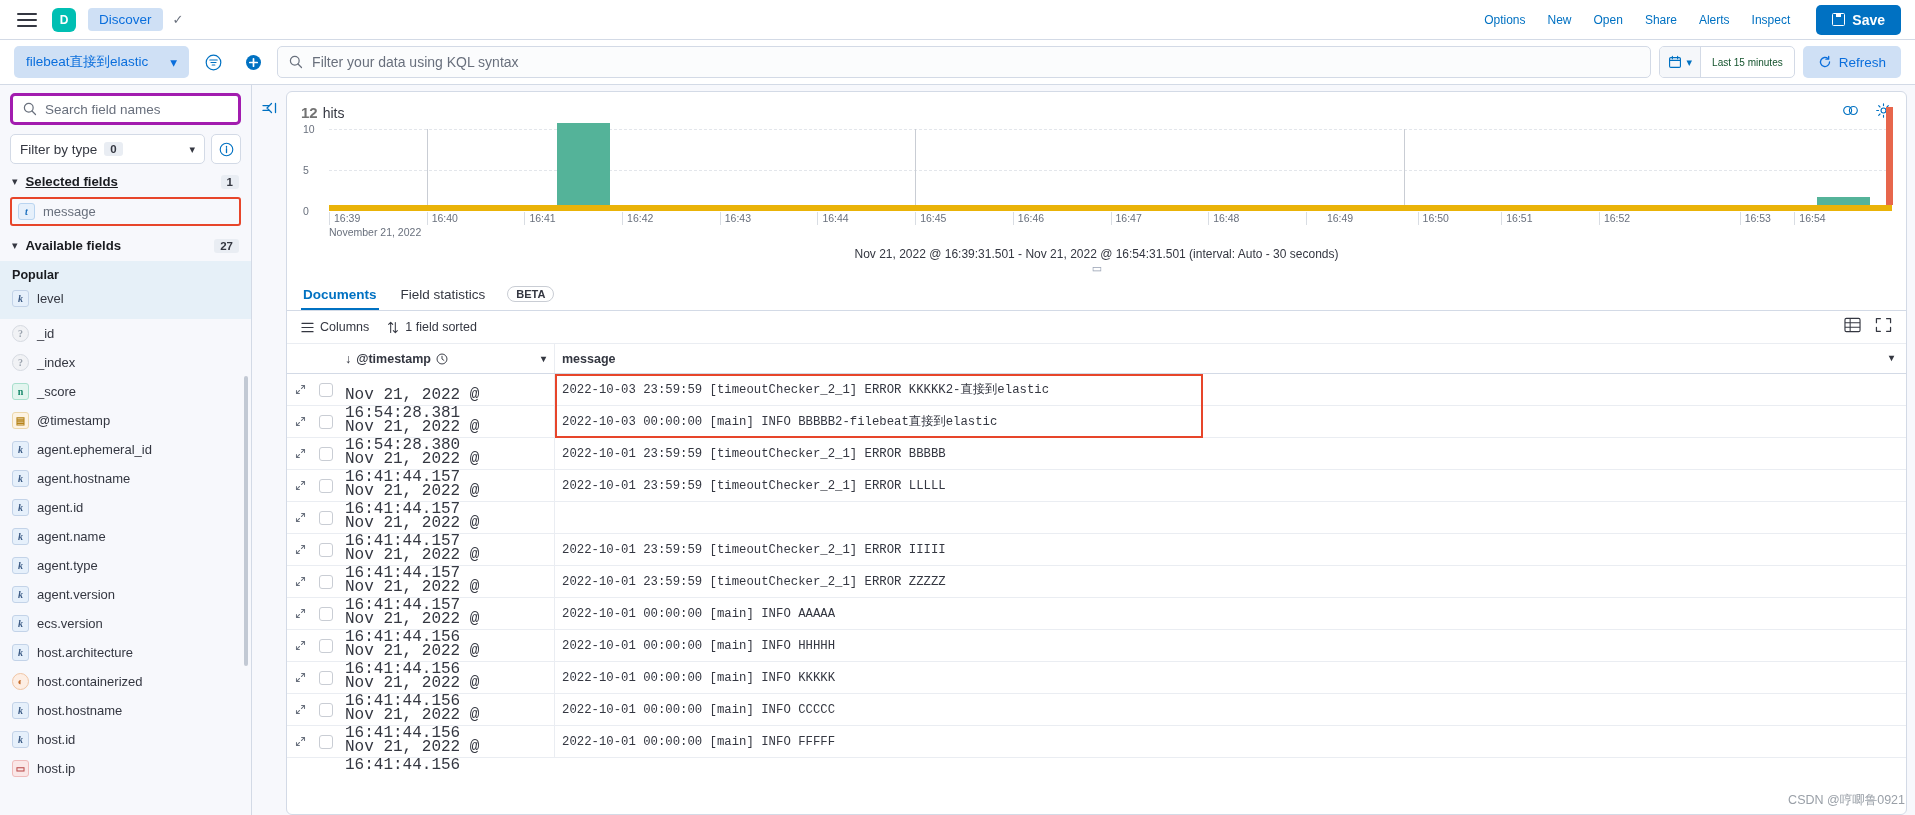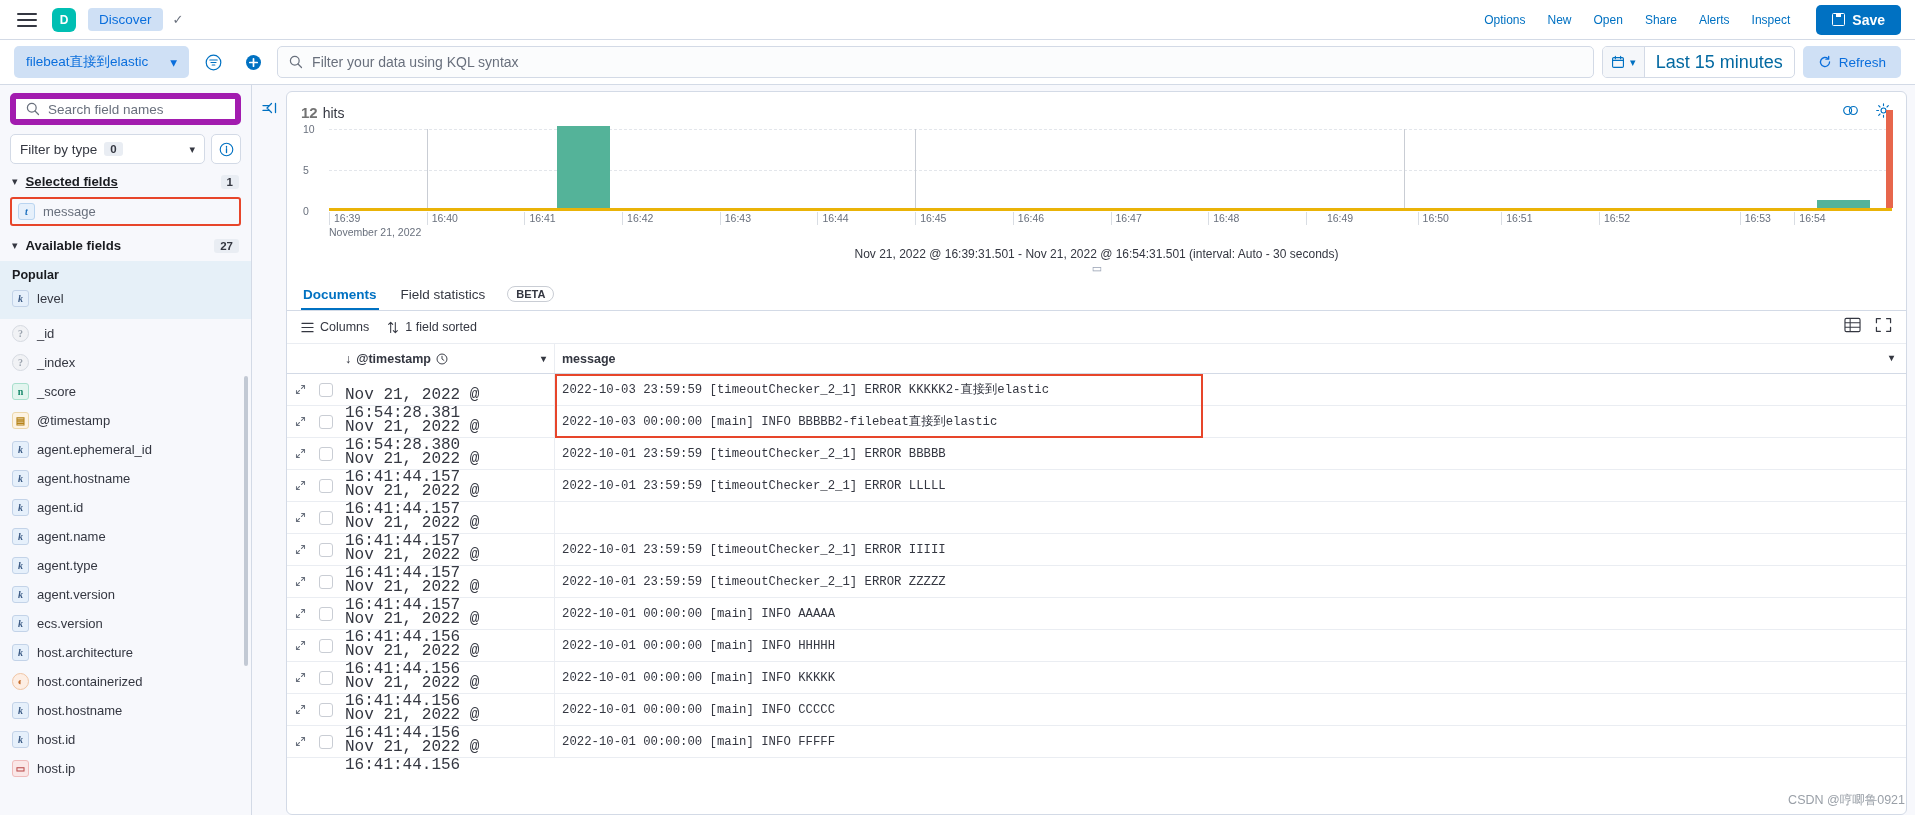--- a/index.html
+++ b/index.html
@@ -60,38 +60,38 @@
   .icon-btn svg { display: block; }
   .kql-input {
     flex: 1; height: 32px; background: #fbfcfd; border: 1px solid #d3dae6;
     border-radius: 5px; display: flex; align-items: center; gap: 9px;
     padding: 0 11px; font-size: 14px; color: #69707d; cursor: text;
   }
   .date-group { display: flex; align-items: center; height: 32px;
     border: 1px solid #d3dae6; border-radius: 5px; overflow: hidden; background: #fff; }
   .date-cal { display: flex; align-items: center; gap: 5px; padding: 0 8px;
     height: 100%; background: #f5f7fa; border-right: 1px solid #d3dae6; cursor: pointer; }
-  .date-text { padding: 0 11px; font-size: 18px; color: #0369a1; cursor: pointer; }
+  .date-text { padding: 0 11px; font-size: 10px; color: #14532d; cursor: pointer; }
   .refresh-btn {
     height: 32px; background: #cfe0f5; color: #0a6edc; border-radius: 5px;
     display: flex; align-items: center; gap: 7px; padding: 0 15px;
     font-size: 13.5px; font-weight: 500; cursor: pointer;
   }
 
   
   #body-wrap { display: flex; height: calc(815px - 85px); background: #fff; }
 
   
   #sidebar {
     width: 252px; background: #f7f8fc; border-right: 1px solid #d3dae6;
     display: flex; flex-direction: column; position: relative;
   }
   .sb-pad { padding: 8px 10px 0 10px; }
   .field-search {
-    height: 32px; background: #fff; border: 6px solid #a21caf; border-radius: 5px;
+    height: 32px; background: #fff; border: 3px solid #a21caf; border-radius: 5px;
     display: flex; align-items: center; gap: 8px; padding: 0 10px;
     font-size: 13.5px; color: #69707d; cursor: text;
   }
   .filter-row { display: flex; gap: 6px; margin-top: 9px; align-items: center; }
   .filter-type {
     flex: 1; height: 30px; background: #fff; border: 1px solid #d3dae6;
     border-radius: 5px; display: flex; align-items: center;
     padding: 0 9px; font-size: 13.5px; color: #343741; cursor: pointer;
   }
   .cnt-badge {
@@ -143,21 +143,21 @@
   #main-panel { flex: 1; background: #fff; border: 1px solid #d3dae6; border-radius: 6px;
     margin: 6px 8px 0 0; display: flex; flex-direction: column; overflow: hidden; }
 
   .hits-row { display: flex; align-items: center; padding: 10px 14px 2px 14px; }
   .hits-n { font-size: 15px; font-weight: 700; color: #737373; }
   .hits-l { font-size: 14px; color: #343741; margin-left: 5px; }
   .hits-icons { margin-left: auto; display: flex; gap: 16px; align-items: center; }
 
   
   .chart-wrap { padding: 4px 14px 0 14px; position: relative; height: 118px; }
-  .chart-grid { position: relative; height: 82px; margin-left: 28px; border-bottom: 3px solid #eab308; }
+  .chart-grid { position: relative; height: 82px; margin-left: 28px; border-bottom: 6px solid #eab308; }
   .ylab { position: absolute; left: -26px; font-size: 10.5px; color: #69707d; transform: translateY(-50%); }
   .gridline { position: absolute; left: 0; right: 0; border-top: 1px dashed #e3e6eb; }
   .vtick { position: absolute; top: 0; bottom: 0; width: 1px; background: #c9cdd4; }
   .bar { position: absolute; bottom: 0; background: #54b399; }
   .xticks { position: relative; height: 15px; margin-left: 28px; }
   .xtick { position: absolute; top: 1px; font-size: 10.5px; color: #69707d;
     padding-left: 4px; border-left: 1px solid #d9dde3; height: 13px; line-height: 13px; }
   .xdate { margin-left: 28px; font-size: 10.5px; color: #69707d; margin-top: 0px; }
   .chart-sub { text-align: center; font-size: 12px; color: #343741; padding: 4px 0 0 0; }
   .resize-handle { text-align: center; color: #98a2b3; font-size: 11px; letter-spacing: -1px;

